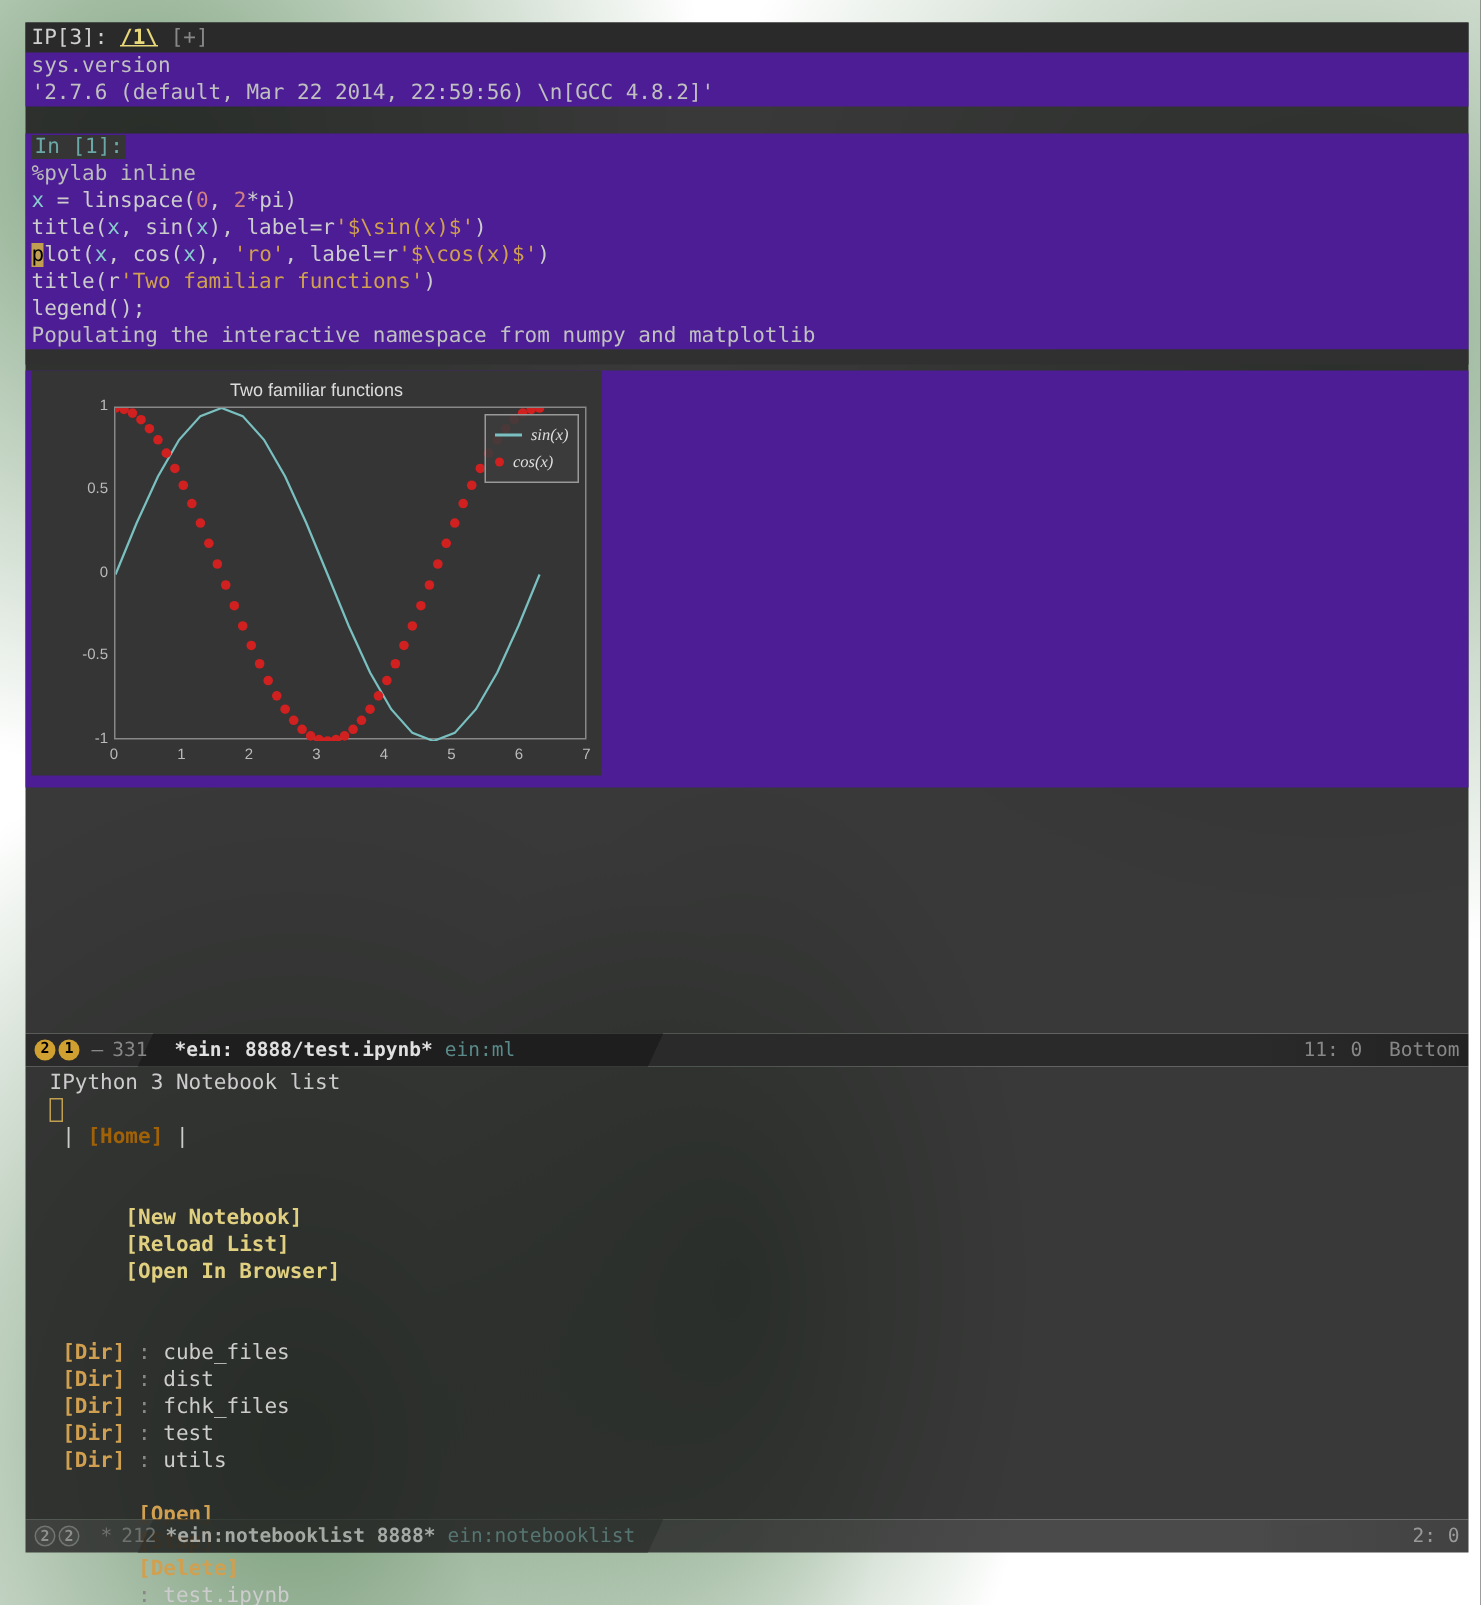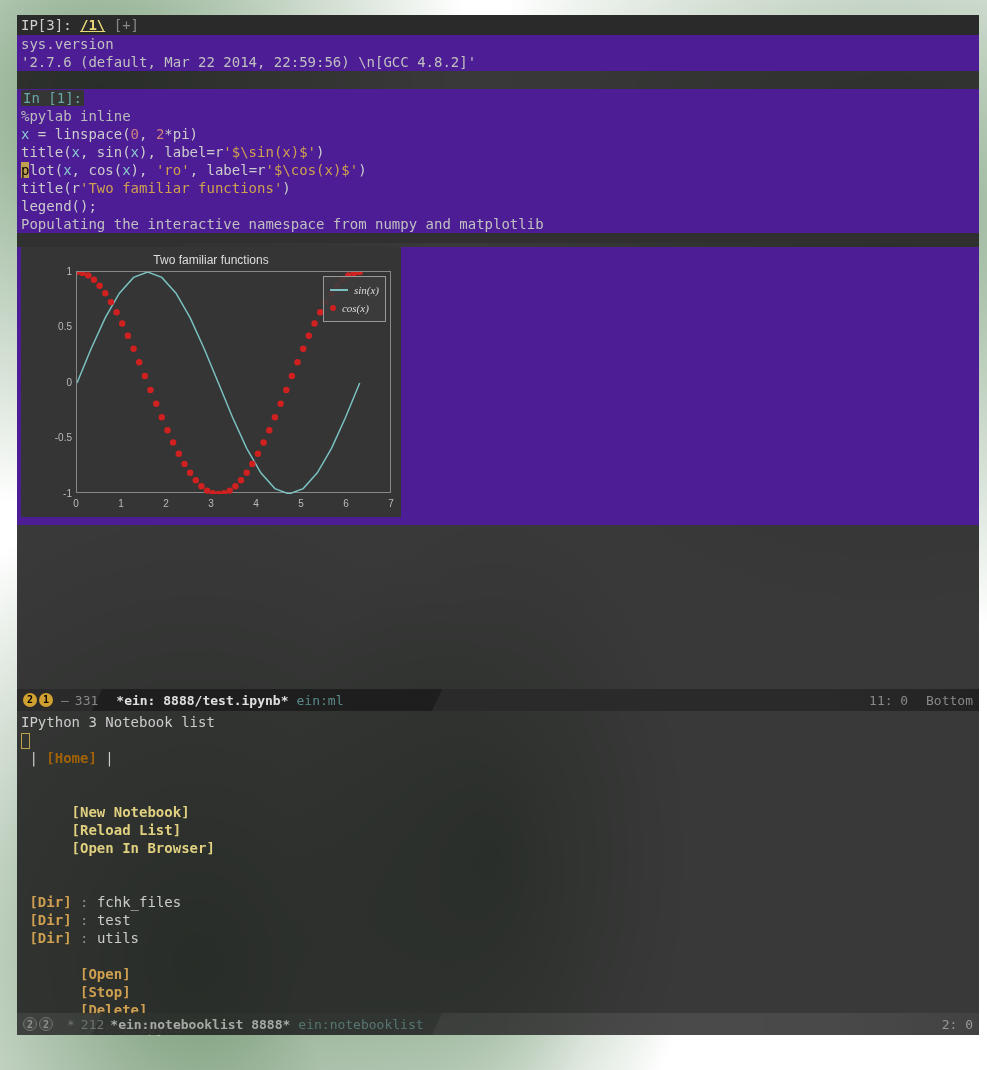--- a/index.html
+++ b/index.html
@@ -264,32 +264,34 @@
     <span>—</span>
     <span style="margin:0 6px">331</span>
     <span class="modeline-buffer">*ein: 8888/test.ipynb*</span>
     <span class="modeline-mode">ein:ml</span>
     <span class="modeline-right">
       <span>11: 0</span>
       <span>Bottom</span>
     </span>
   </div>
 
-  <div class="pane pane-bottom" style="padding:2px 0;">
+  <div class="pane pane-bottom" style="padding:2px 12px;">
     <div class="code-line">IPython 3 Notebook list</div>
     <div class="code-line"><span class="cursor-box"></span></div>
     <div class="code-line"> | <span class="nb-link">[Home]</span> |</div>
     <div style="height:18px"></div>
     <div class="code-line">
       <span class="nb-action">[New Notebook]</span>
       <span class="nb-action">[Reload List]</span>
       <span class="nb-action">[Open In Browser]</span>
     </div>
     <div style="height:18px"></div>
     <div id="nb-entries">
+        <div class="code-line"> <span class="nb-dir">[Dir]</span><span class="nb-sep"> : </span><span>cube_files</span></div>
+        <div class="code-line"> <span class="nb-dir">[Dir]</span><span class="nb-sep"> : </span><span>dist</span></div>
         <div class="code-line"> <span class="nb-dir">[Dir]</span><span class="nb-sep"> : </span><span>fchk_files</span></div>
         <div class="code-line"> <span class="nb-dir">[Dir]</span><span class="nb-sep"> : </span><span>test</span></div>
         <div class="code-line"> <span class="nb-dir">[Dir]</span><span class="nb-sep"> : </span><span>utils</span></div>
       </div>
     <div class="code-line">
       <span> </span><span class="nb-dir">[Open]</span>
       <span> </span><span class="nb-dir">[Stop]</span>
       <span> </span><span class="nb-dir">[Delete]</span>
       <span class="nb-sep"> : </span><span>test.ipynb</span>
     </div>

